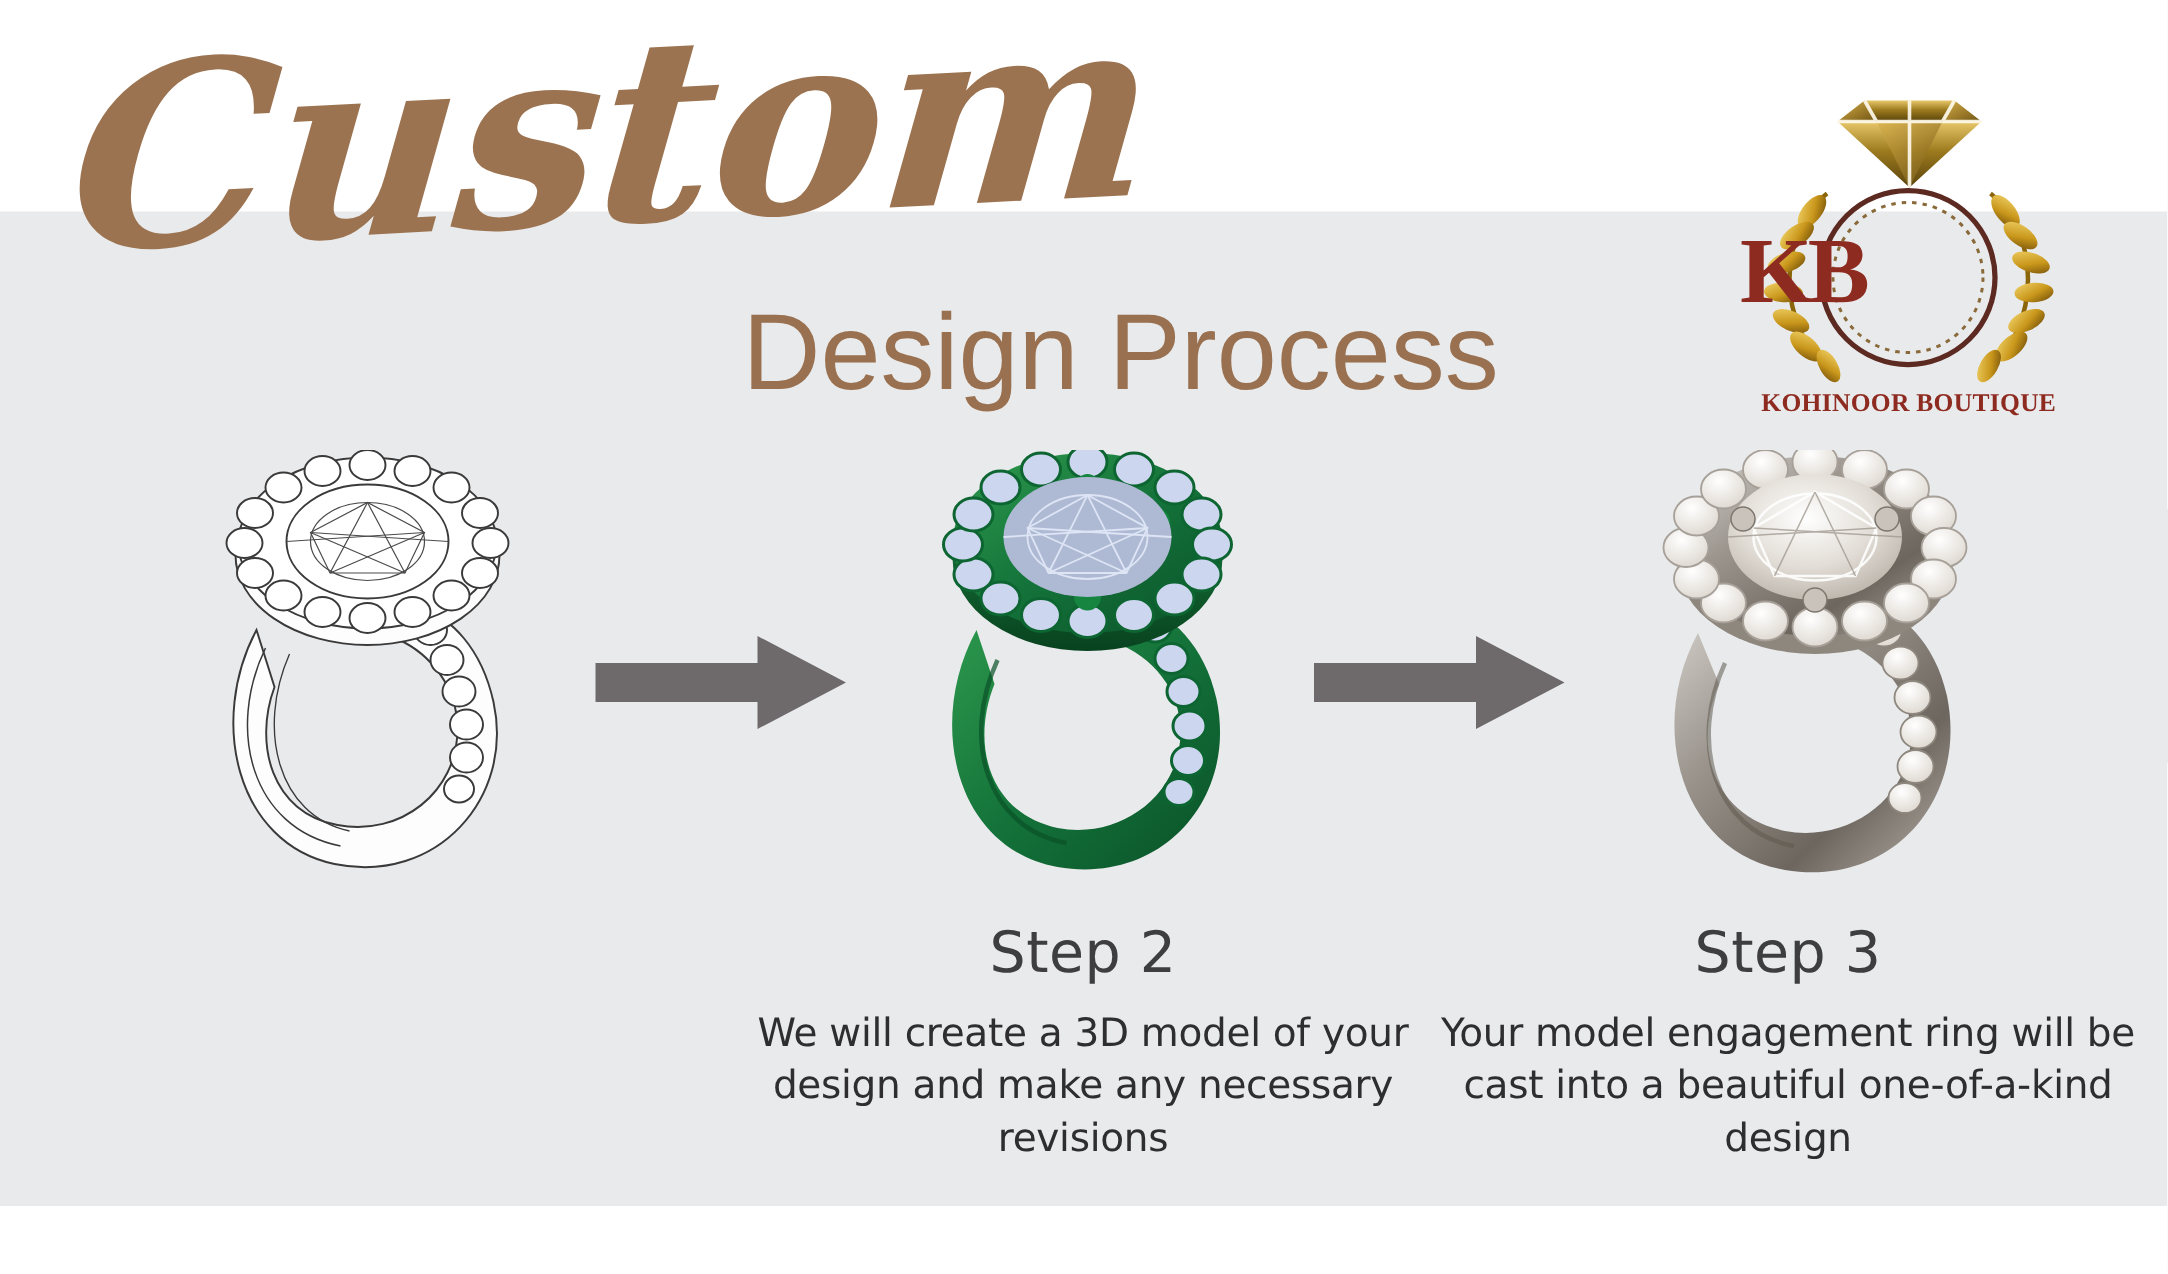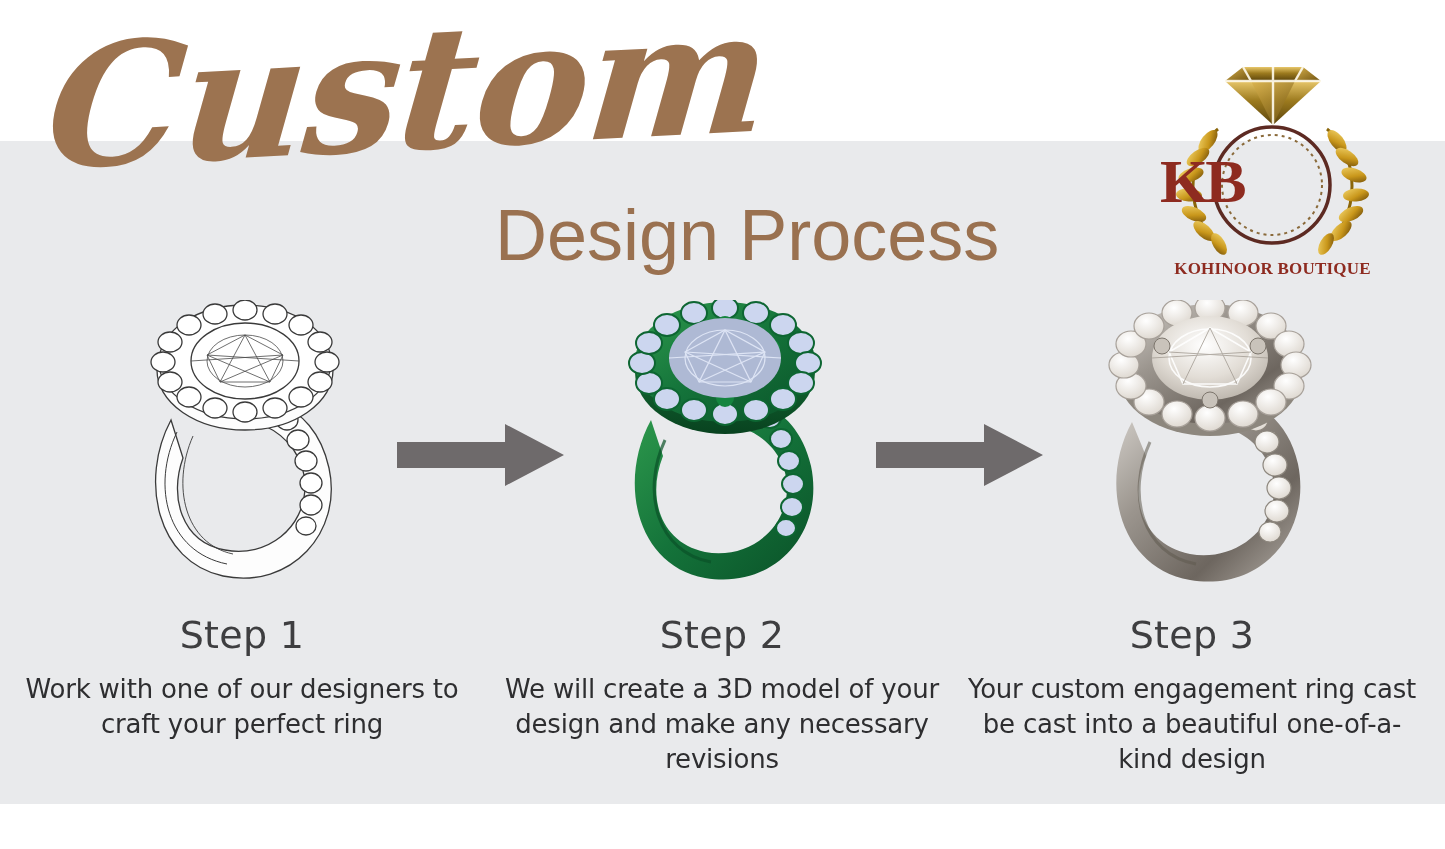--- a/index.html
+++ b/index.html
@@ -473,28 +473,24 @@
 
         <g fill="#c9c3bb" stroke="#7d766d" stroke-width="1">
           <circle cx="130" cy="100" r="8"></circle>
           <circle cx="178" cy="46" r="8"></circle>
           <circle cx="82" cy="46" r="8"></circle>
         </g>
       </svg>
     </div>
   </div>
 
-  <div class="caption c1">
-    <div class="step-title">Step 1</div>
-    <div class="step-desc">Work with one of our designers to craft your perfect ring</div>
-  </div>
 
   <div class="caption c2">
     <div class="step-title">Step 2</div>
     <div class="step-desc">We will create a 3D model of your design and make any necessary revisions</div>
   </div>
 
   <div class="caption c3">
     <div class="step-title">Step 3</div>
-    <div class="step-desc">Your custom engagement ring cast be cast into a beautiful one-of-a-kind design</div>
+    <div class="step-desc">Your model engagement ring will be cast into a beautiful one-of-a-kind design</div>
   </div>
 
 </div>
 
 </body></html>

